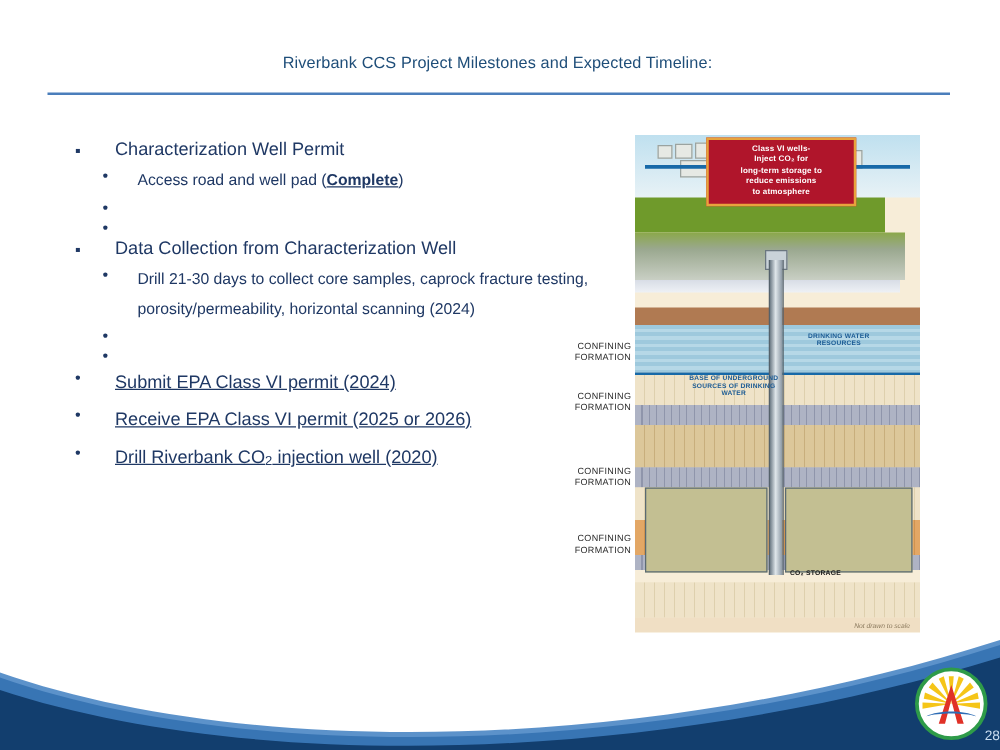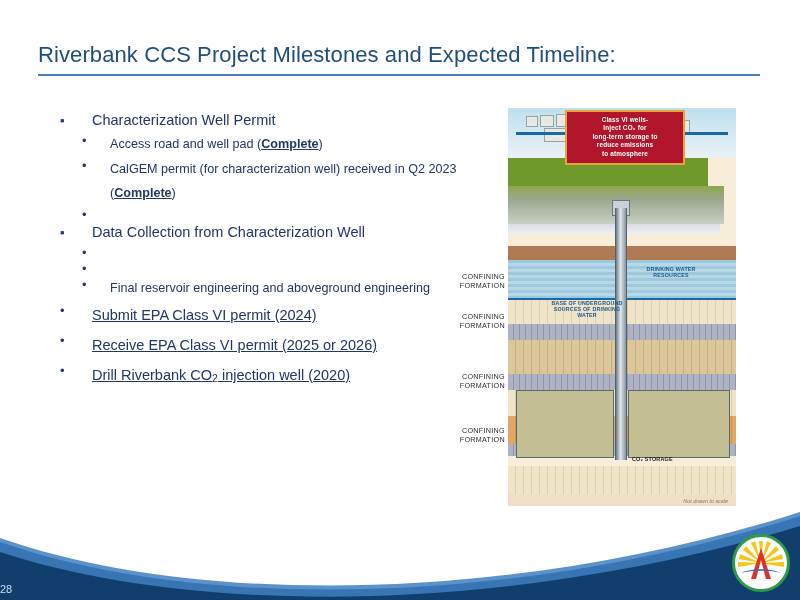--- a/index.html
+++ b/index.html
@@ -15,25 +15,26 @@
     font-family: "Liberation Sans", sans-serif;
     color: #1F3864;
   }
 
   
   #slide-title {
     position: absolute;
     left: 38px;
     top: 42px;
     width: 720px;
-    font-size: 22px;
+    font-size: 13px;
     font-weight: 400;
     letter-spacing: 0.1px;
     color: #1F4E79;
     white-space: nowrap;
+    text-align: center;
   }
   #title-rule {
     position: absolute;
     left: 38px;
     top: 74px;
     width: 722px;
     height: 2px;
     background: #4A7EBB;
   }
 
@@ -210,21 +211,21 @@
   #conf1 { left: 443px; top: 272px; }
   #conf2 { left: 443px; top: 312px; }
   #conf3 { left: 443px; top: 372px; }
   #conf4 { left: 443px; top: 426px; }
 
   
   #footer { position: absolute; left: 0; bottom: 0; width: 800px; height: 92px; }
   #footer svg { display: block; width: 800px; height: 92px; }
   #page-number {
     position: absolute; left: 0; bottom: 5px; width: 800px;
-    text-align: left; color: #c9dcf0; font-size: 11px;
+    text-align: right; color: #c9dcf0; font-size: 11px;
   }
   #logo {
     position: absolute; right: 10px; bottom: 8px;
     width: 58px; height: 58px; border-radius: 50%;
     background: #ffffff; border: 3px solid #2e9b49;
     box-sizing: border-box; overflow: hidden;
   }
   #logo svg { display: block; width: 52px; height: 52px; }
 </style>
 </head>
@@ -237,38 +238,37 @@
     <div class="bullet lvl1">
       <span class="marker">▪</span>
       <span class="btext"><span>Characterization Well Permit</span></span>
     </div>
     <div class="bullet lvl2">
       <span class="marker">•</span>
       <span class="btext"><span>Access road and well pad (</span><span class="ul-bold">Complete</span><span>)</span></span>
     </div>
     <div class="bullet lvl2">
       <span class="marker">•</span>
-      <span class="btext"><span>CalGEM permit (for characterization well) received in Q2 2023 (</span><span class="ul-bold">Complete</span><span>)</span></span>
     </div>
     <div class="bullet lvl2">
       <span class="marker">•</span>
     </div>
     <div class="bullet lvl1">
       <span class="marker">▪</span>
       <span class="btext"><span>Data Collection from Characterization Well</span></span>
     </div>
     <div class="bullet lvl2">
       <span class="marker">•</span>
-    </div>
-    <div class="bullet lvl2">
-      <span class="marker">•</span>
-    </div>
-    <div class="bullet lvl2">
-      <span class="marker">•</span>
-      <span class="btext"><span>Final reservoir engineering and aboveground engineering</span></span>
+      <span class="btext"><span>Drill 21-30 days to collect core samples, caprock fracture testing, porosity/permeability, horizontal scanning (2024)</span></span>
+    </div>
+    <div class="bullet lvl2">
+      <span class="marker">•</span>
+    </div>
+    <div class="bullet lvl2">
+      <span class="marker">•</span>
     </div>
     <div class="bullet lvl1b">
       <span class="marker">•</span>
       <span class="btext"><span>Submit EPA Class VI permit (2024)</span></span>
     </div>
     <div class="bullet lvl1b">
       <span class="marker">•</span>
       <span class="btext"><span>Receive EPA Class VI permit (2025 or 2026)</span></span>
     </div>
     <div class="bullet lvl1b">

